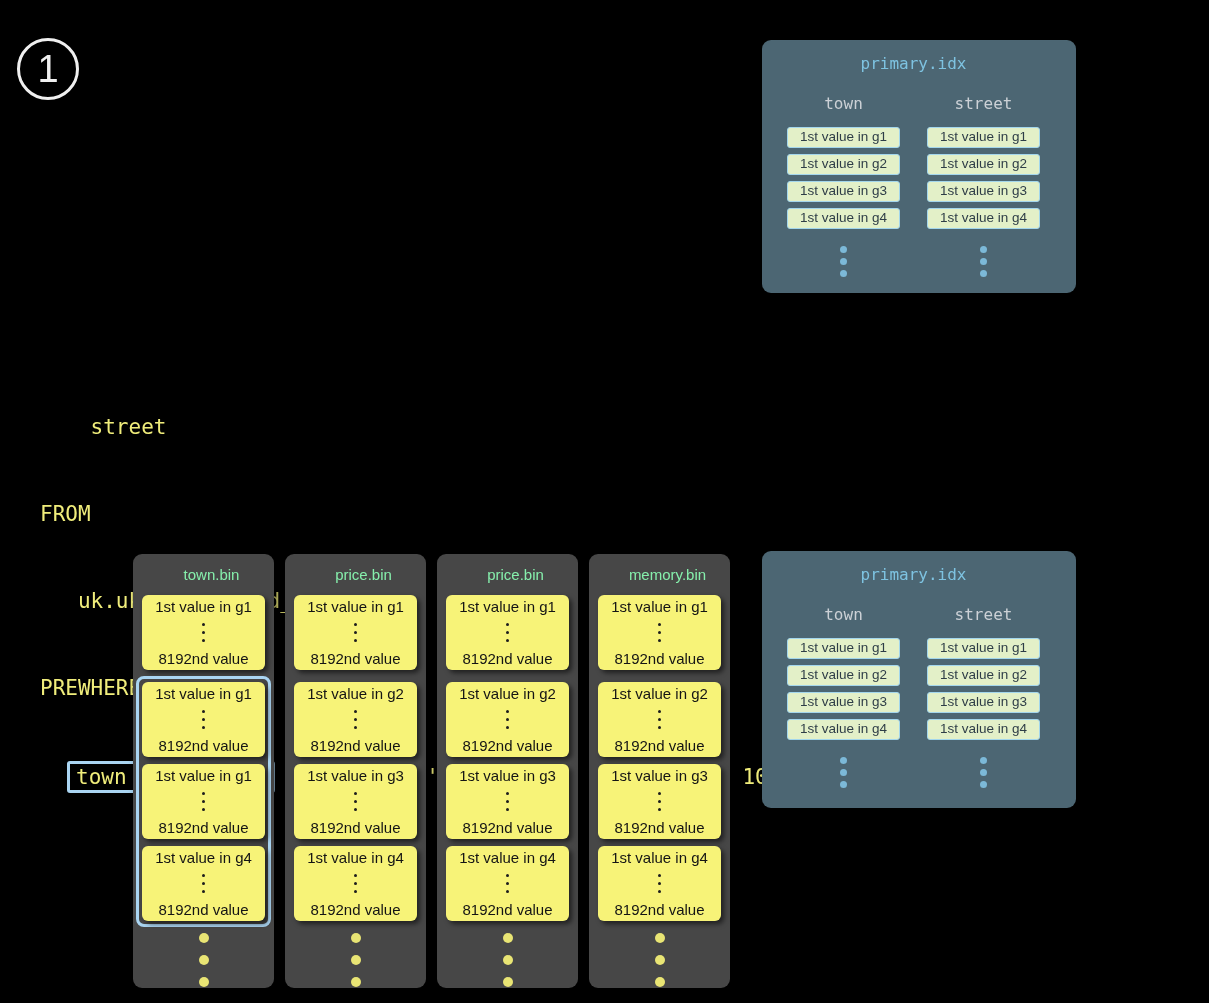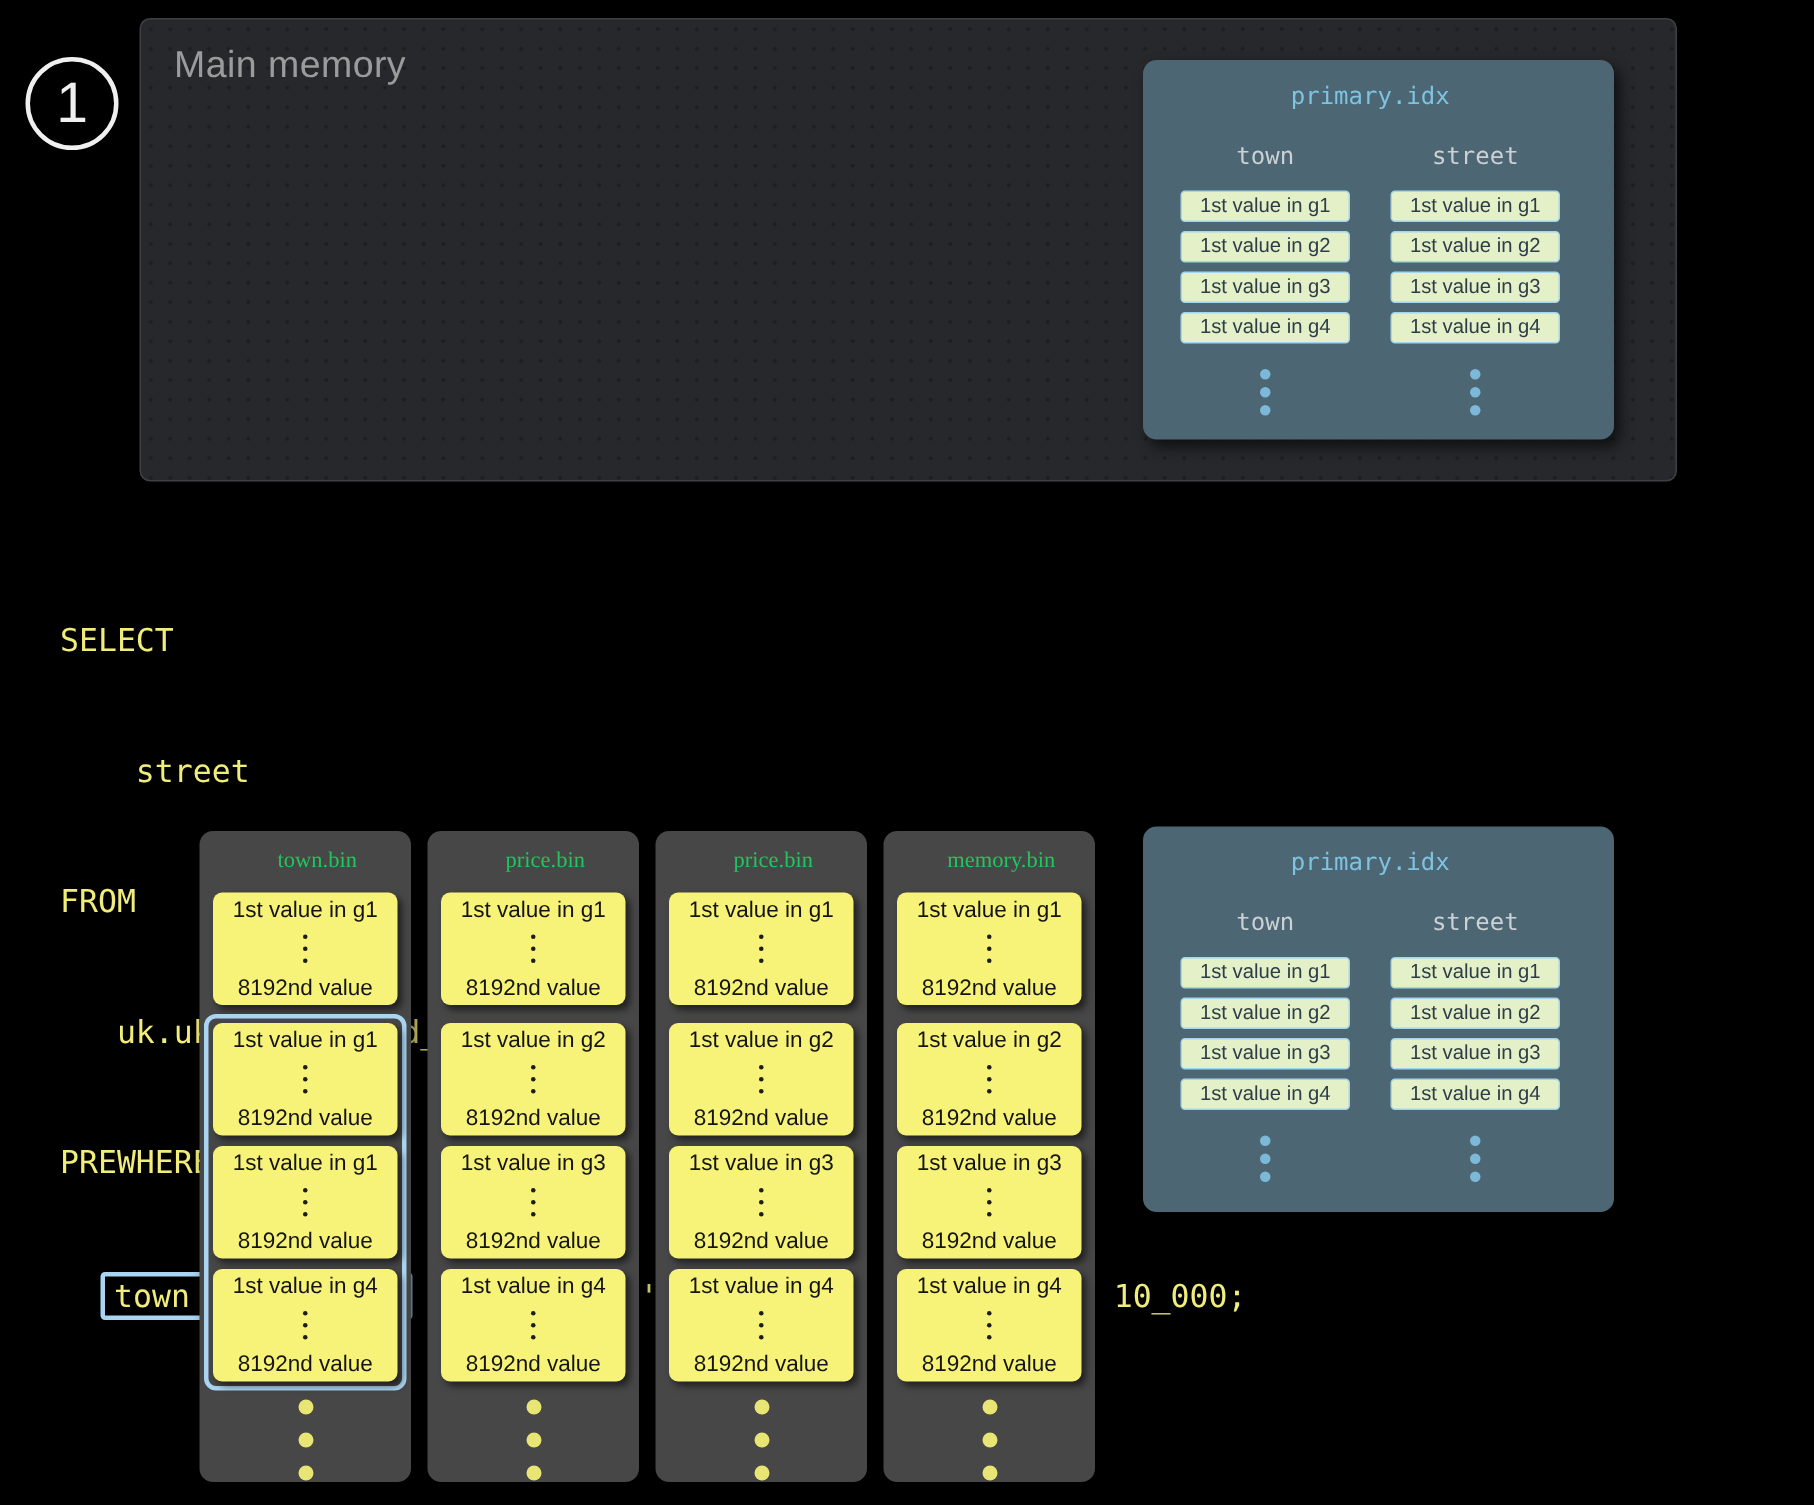--- a/index.html
+++ b/index.html
@@ -45,44 +45,41 @@
        font-size:21px;line-height:29px;color:#f0ed7b;white-space:pre;}
   .sql-line{white-space:pre;}
   .sql-line6{display:flex;align-items:center;height:32px;}
   .hl-box{display:inline-block;border:3px solid #aad5f2;border-radius:3px;padding:0 6px;
           margin-left:27px;line-height:26px;}
 
   
   .bin{position:absolute;top:554px;width:141px;height:434px;background:#474747;border-radius:9px;
        box-sizing:border-box;box-shadow:4px 5px 9px rgba(0,0,0,.55);
        display:flex;flex-direction:column;align-items:center;padding-top:8px;}
-  .bin-title{font-family:Liberation Serif, serif;font-size:15px;color:#22c55e;
+  .bin-title{font-family:Liberation Sans, sans-serif;font-size:15px;color:#86efac;
              margin:4px 0 12px 16px;}
   .gblock{width:123px;height:75px;box-sizing:border-box;background:#f7f378;border-radius:6px;
           box-shadow:3px 3px 5px rgba(0,0,0,.55);display:flex;flex-direction:column;
           justify-content:space-between;align-items:center;padding:3px 2px;
           color:#141414;font-size:15px;}
   .gdots{display:flex;flex-direction:column;align-items:center;gap:5px;}
   .gdots .d{width:3px;height:3px;border-radius:50%;background:#1c1c1c;}
   .ggroup{margin-top:6px;border:3px solid transparent;border-radius:8px;padding:3px;
           display:flex;flex-direction:column;gap:7px;}
   .ggroup.selected{border-color:#aad5f2;}
 </style>
 </head>
 <body>
 
 <div class="stage">
 
   <div class="badge">
     <span>1</span>
   </div>
 
-  <div class="main-memory textured">
-    <div class="mm-title">Main memory</div>
-  </div>
 
   <div class="idx-panel idx-top">
     <div class="idx-title">primary.idx</div>
     <div class="idx-headers">
       <div class="idx-header">town</div>
       <div class="idx-header">street</div>
     </div>
     <div class="idx-cols">
       <div class="idx-col">
         <div class="idx-cell">1st value in g1</div>
@@ -103,21 +100,20 @@
         <div class="vdots blue">
             <span class="d"></span>
             <span class="d"></span>
             <span class="d"></span>
           </div>
       </div>
     </div>
   </div>
 
   <div class="sql">
-    <div class="sql-line">SELECT</div>
     <div class="sql-line">    street</div>
     <div class="sql-line">FROM</div>
     <div class="sql-line">   uk.uk_price_paid_simple</div>
     <div class="sql-line">PREWHERE</div>
     <div class="sql-line sql-line6">
       <span class="hl-box">town = 'LONDON'</span><span> AND date &gt; '2024-12-31' AND price &lt; 10_000;</span>
     </div>
   </div>
 
   <div class="bin textured" style="left:133px">

